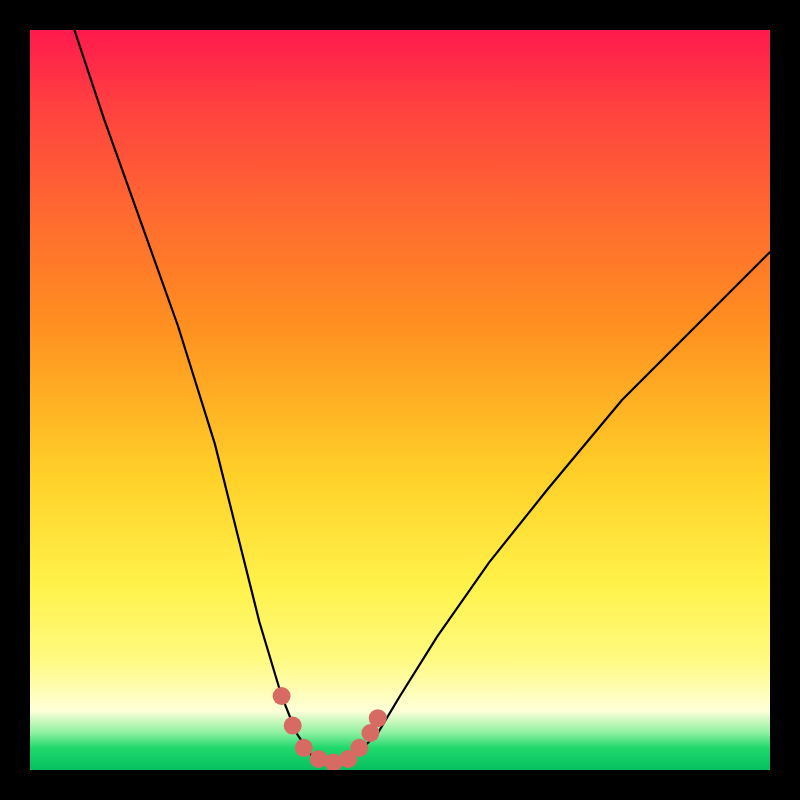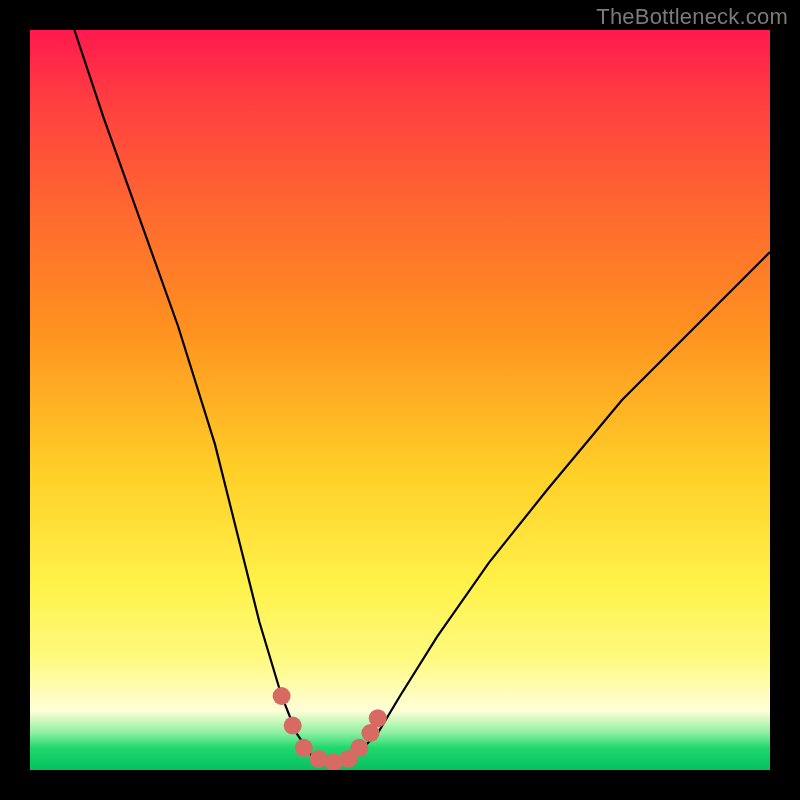--- a/index.html
+++ b/index.html
@@ -72,14 +72,13 @@
           <circle cx="273.8" cy="717.8" r="9" fill="#d86a64"></circle>
           <circle cx="288.6" cy="728.9" r="9" fill="#d86a64"></circle>
           <circle cx="303.4" cy="732.6" r="9" fill="#d86a64"></circle>
           <circle cx="318.2" cy="728.9" r="9" fill="#d86a64"></circle>
           <circle cx="329.3" cy="717.8" r="9" fill="#d86a64"></circle>
           <circle cx="340.4" cy="703.0" r="9" fill="#d86a64"></circle>
           <circle cx="347.8" cy="688.2" r="9" fill="#d86a64"></circle>
         </g>
     </svg>
   </div>
-  <div class="watermark">TheBottleneck.com</div>
 </div>
 
 </body></html>

